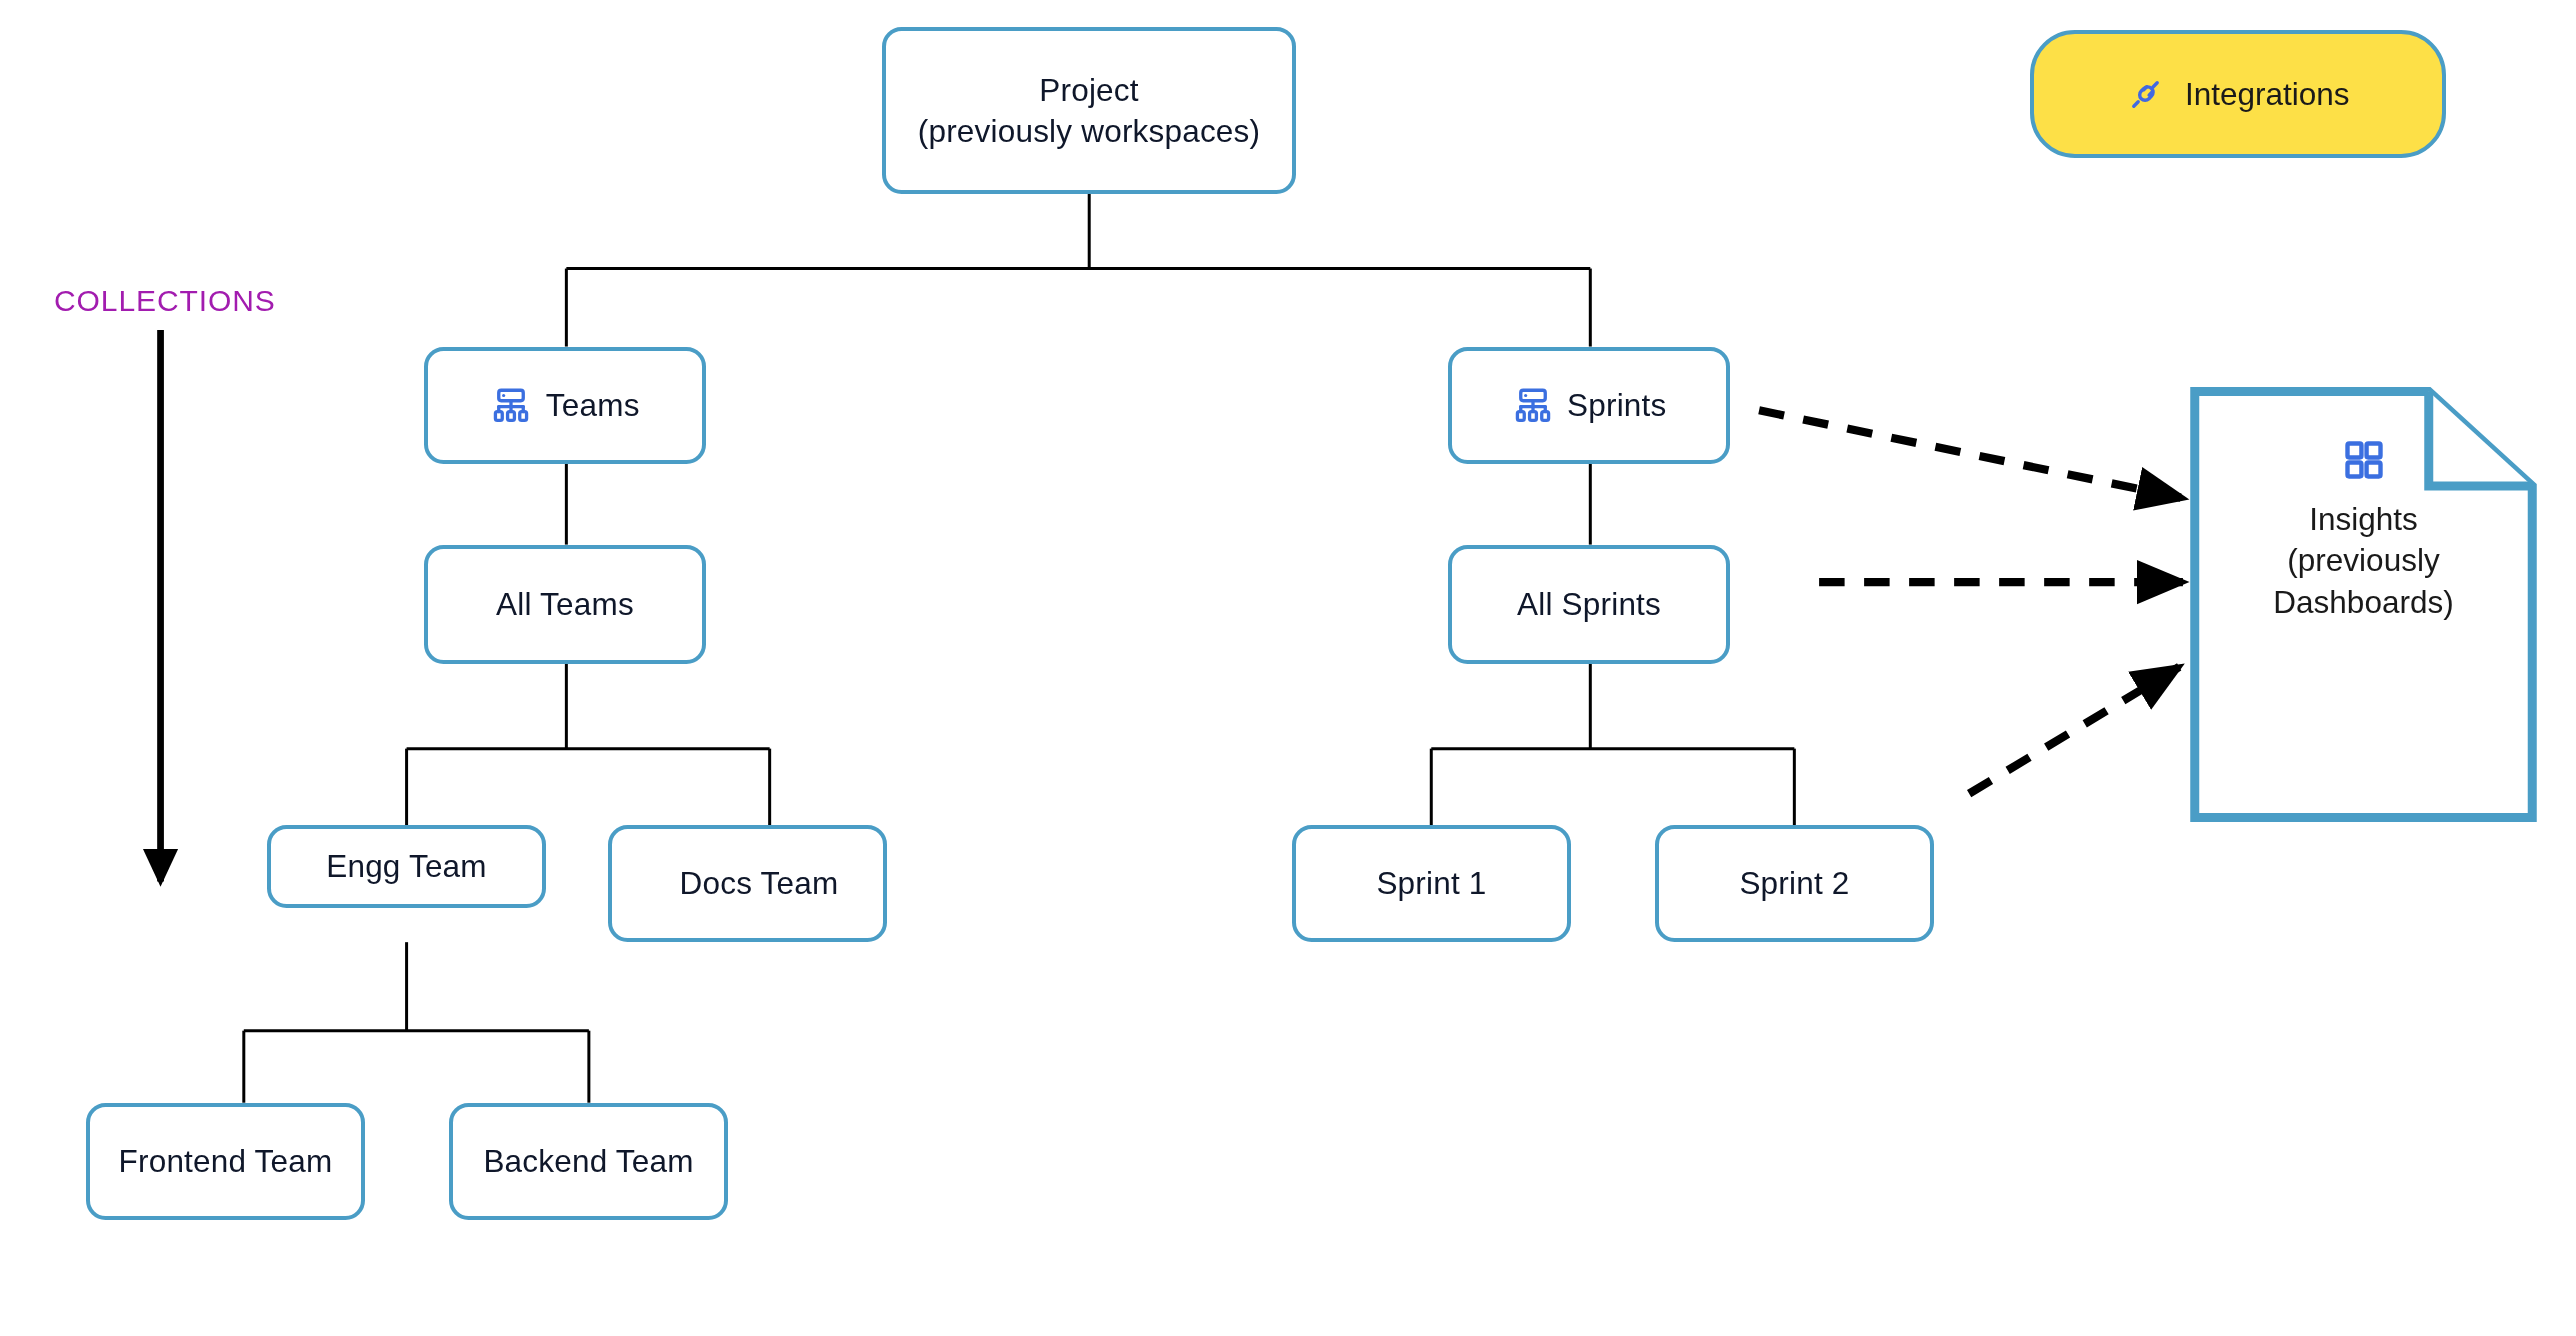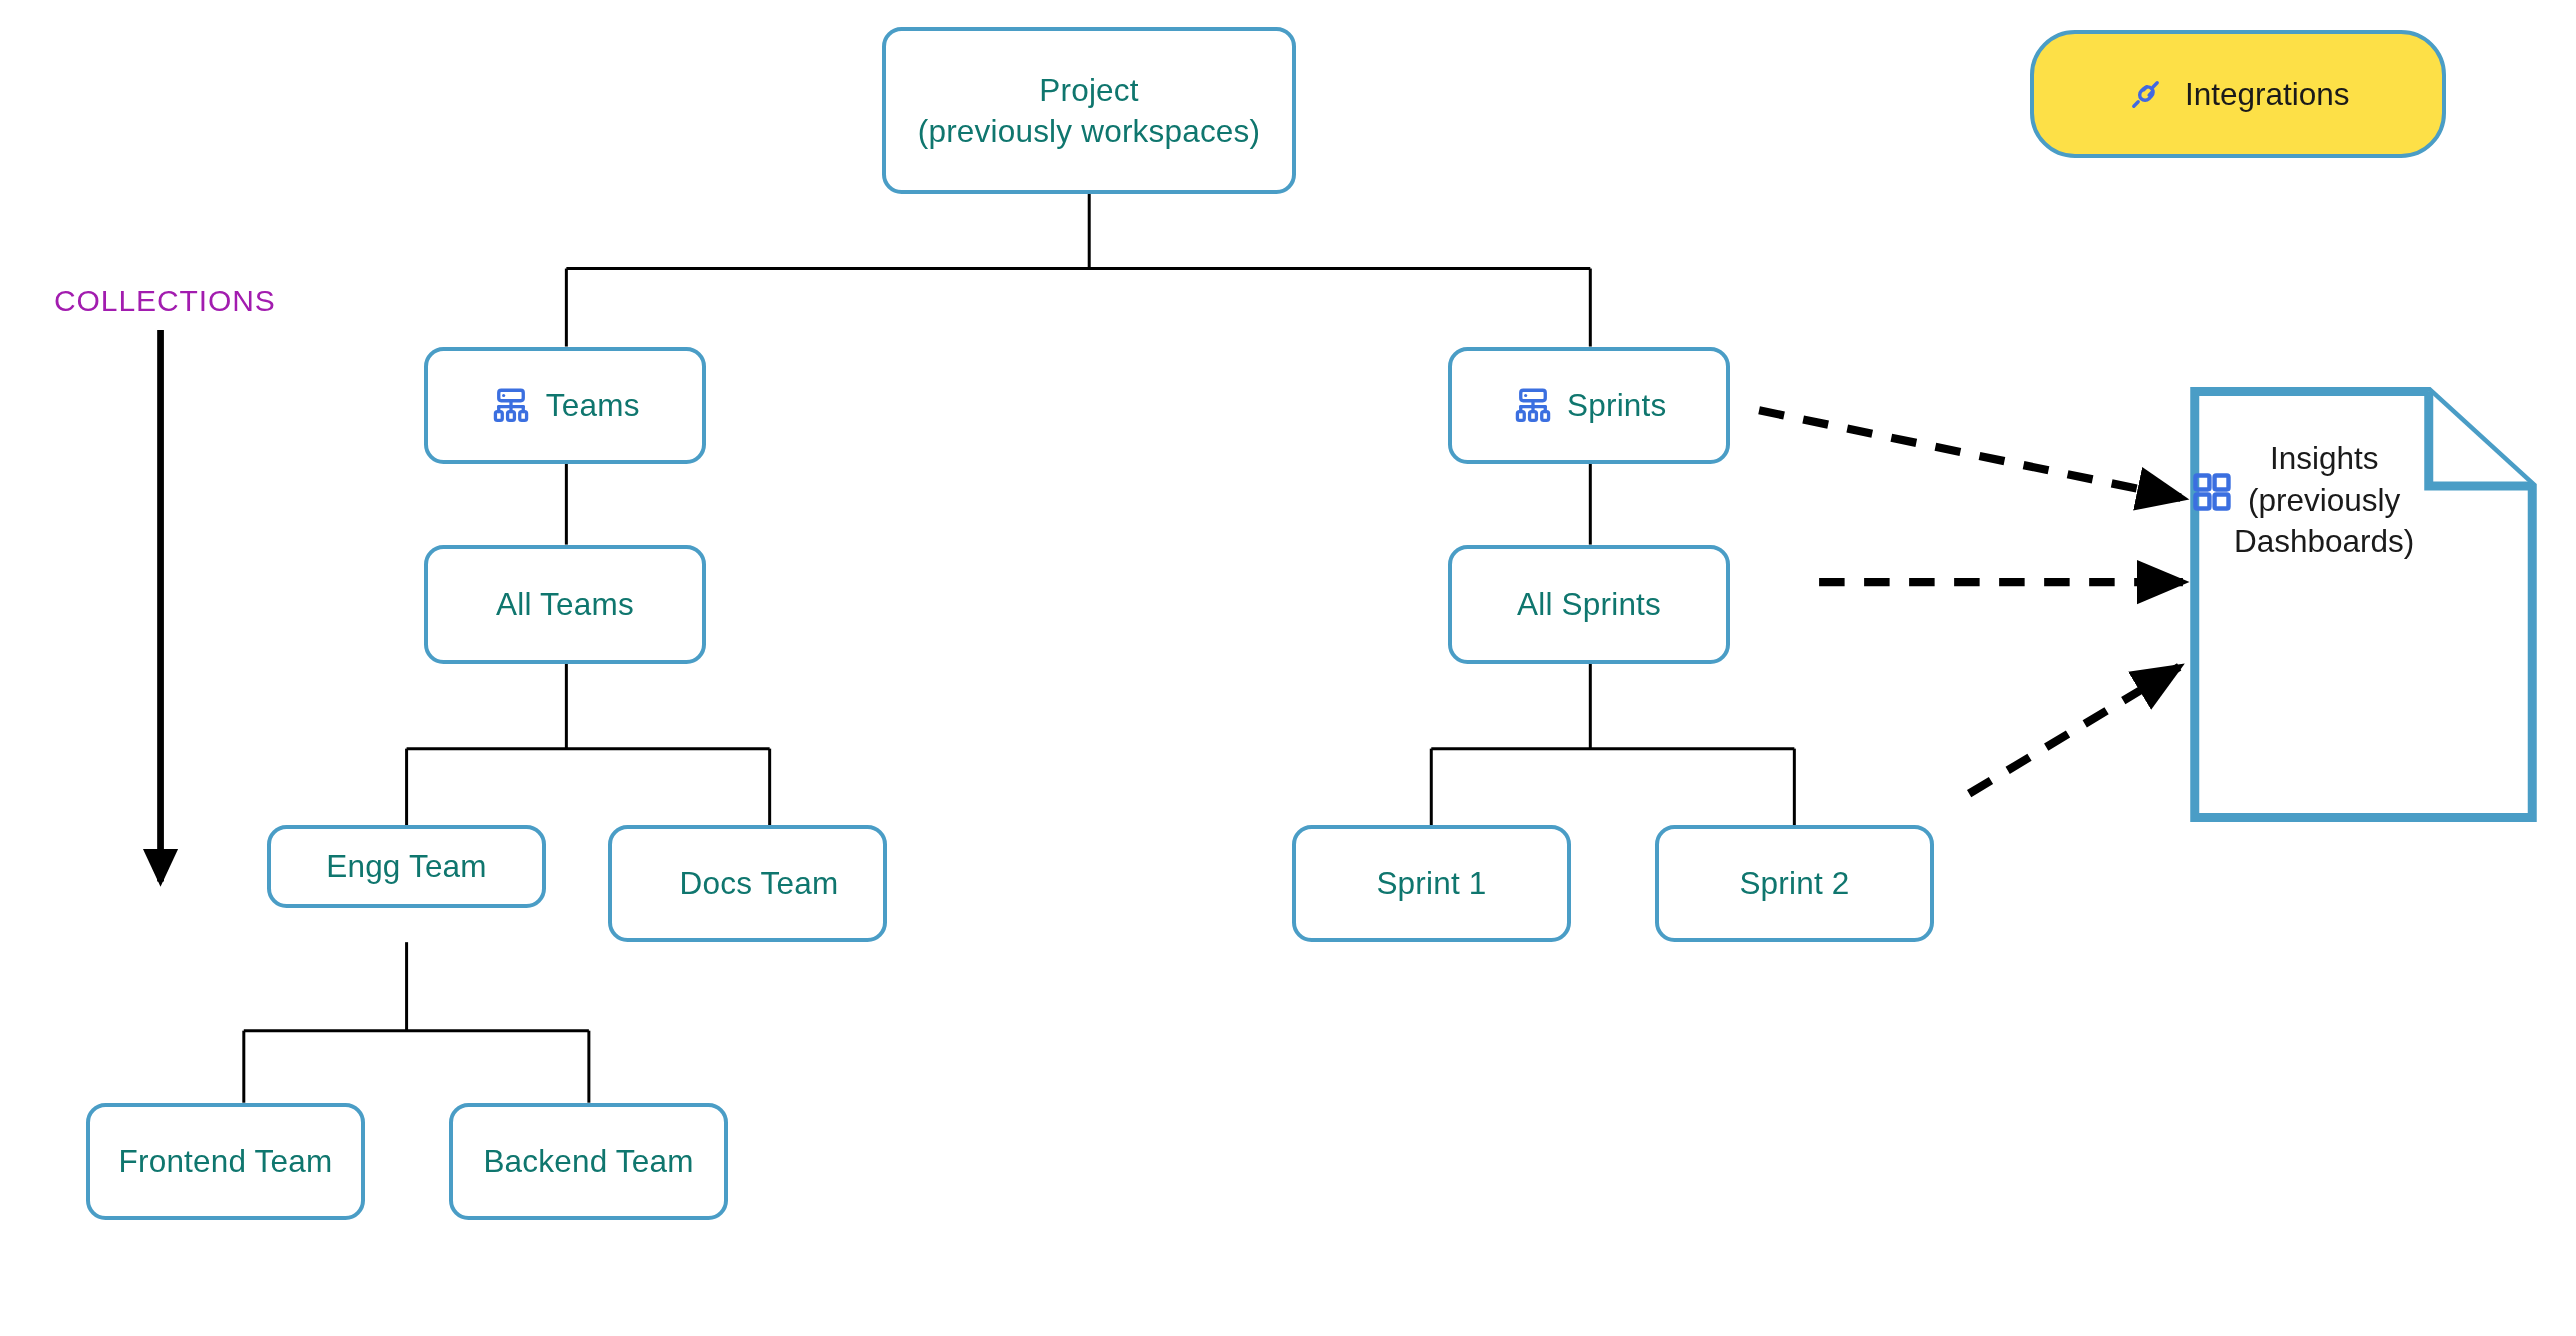--- a/index.html
+++ b/index.html
@@ -30,21 +30,21 @@
   
   .node {
     position: absolute;
     box-sizing: border-box;
     background: #ffffff;
     border: 4.5px solid #4a9dc6;
     border-radius: 19.5px;
     display: flex;
     align-items: center;
     justify-content: center;
-    color: #0f766e;
+    color: #0f172a;
     font-size: 31.5px;
     line-height: 1.28;
     text-align: center;
     letter-spacing: 0.2px;
     z-index: 3;
   }
   .node .lbl { white-space: pre-line; }
 
   .node.withicon {
     flex-direction: row;
@@ -86,21 +86,21 @@
     position: absolute;
     z-index: 3;
   }
   .doc-wrap svg { display: block; }
   .doc-content {
     position: absolute;
     left: 0;
     top: 0;
     width: 100%;
     display: flex;
-    flex-direction: row;
+    flex-direction: column;
     align-items: center;
   }
   .doc-label {
     font-size: 31.5px;
     line-height: 1.32;
     color: #1a1a1a;
     text-align: center;
     white-space: pre-line;
   }
 </style>

